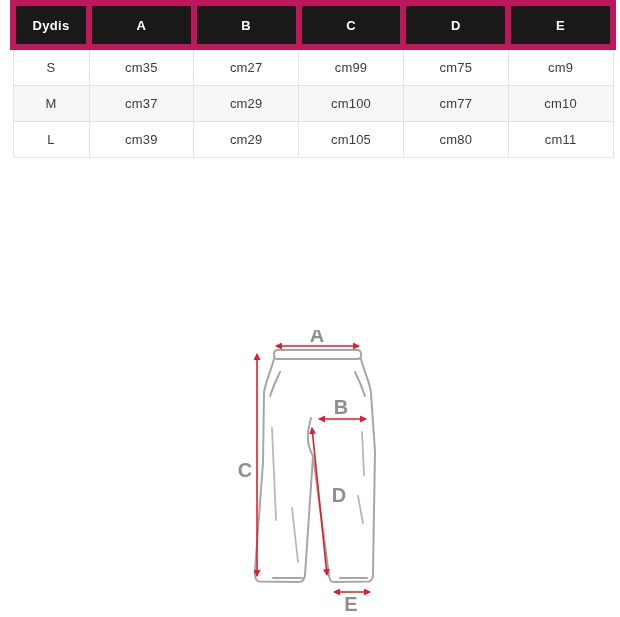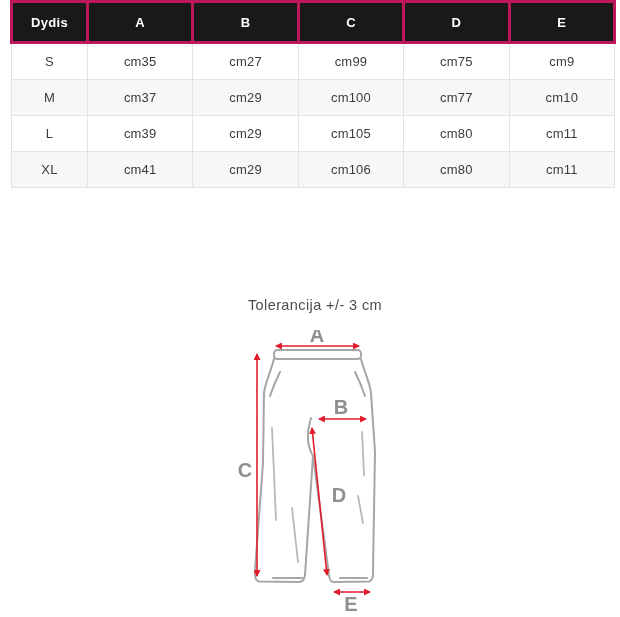--- a/index.html
+++ b/index.html
@@ -26,21 +26,21 @@
     table-layout: fixed;
   }
   table.size-table col.c-size { width: 76px; }
   table.size-table thead th {
     background: #191919;
     color: #ffffff;
     height: 36px;
     font-size: 13px;
     font-weight: 700;
     letter-spacing: 0.3px;
-    border: 3px solid #be185d;
+    border: 6px solid #be185d;
     text-align: center;
     vertical-align: middle;
   }
   table.size-table tbody td {
     height: 33px;
     border: 1px solid #e3e3e3;
     font-size: 13px;
     color: #3b3b3b;
     text-align: center;
     vertical-align: middle;
@@ -121,32 +121,23 @@
         <td>cm10</td>
       </tr>
       <tr>
         <td>L</td>
         <td>cm39</td>
         <td>cm29</td>
         <td>cm105</td>
         <td>cm80</td>
         <td>cm11</td>
       </tr>
-      <tr class="alt">
-        <td>XL</td>
-        <td>cm41</td>
-        <td>cm29</td>
-        <td>cm106</td>
-        <td>cm80</td>
-        <td>cm11</td>
-      </tr>
     </tbody>
   </table>
 
-  <div class="tolerance-note">Tolerancija +/- 3 cm</div>
 
   <div class="diagram-wrap">
     <svg width="200" height="287" viewBox="0 0 200 287">
       <defs>
         <marker id="ah" viewBox="0 0 10 10" refX="8.5" refY="5" markerWidth="7" markerHeight="7" markerUnits="userSpaceOnUse" orient="auto-start-reverse">
           <path d="M0,0 L10,5 L0,10 z" fill="#e11d2b"></path>
         </marker>
       </defs>
 
       <g stroke="#a6a6a6" stroke-width="2" fill="none" stroke-linecap="round" stroke-linejoin="round">

